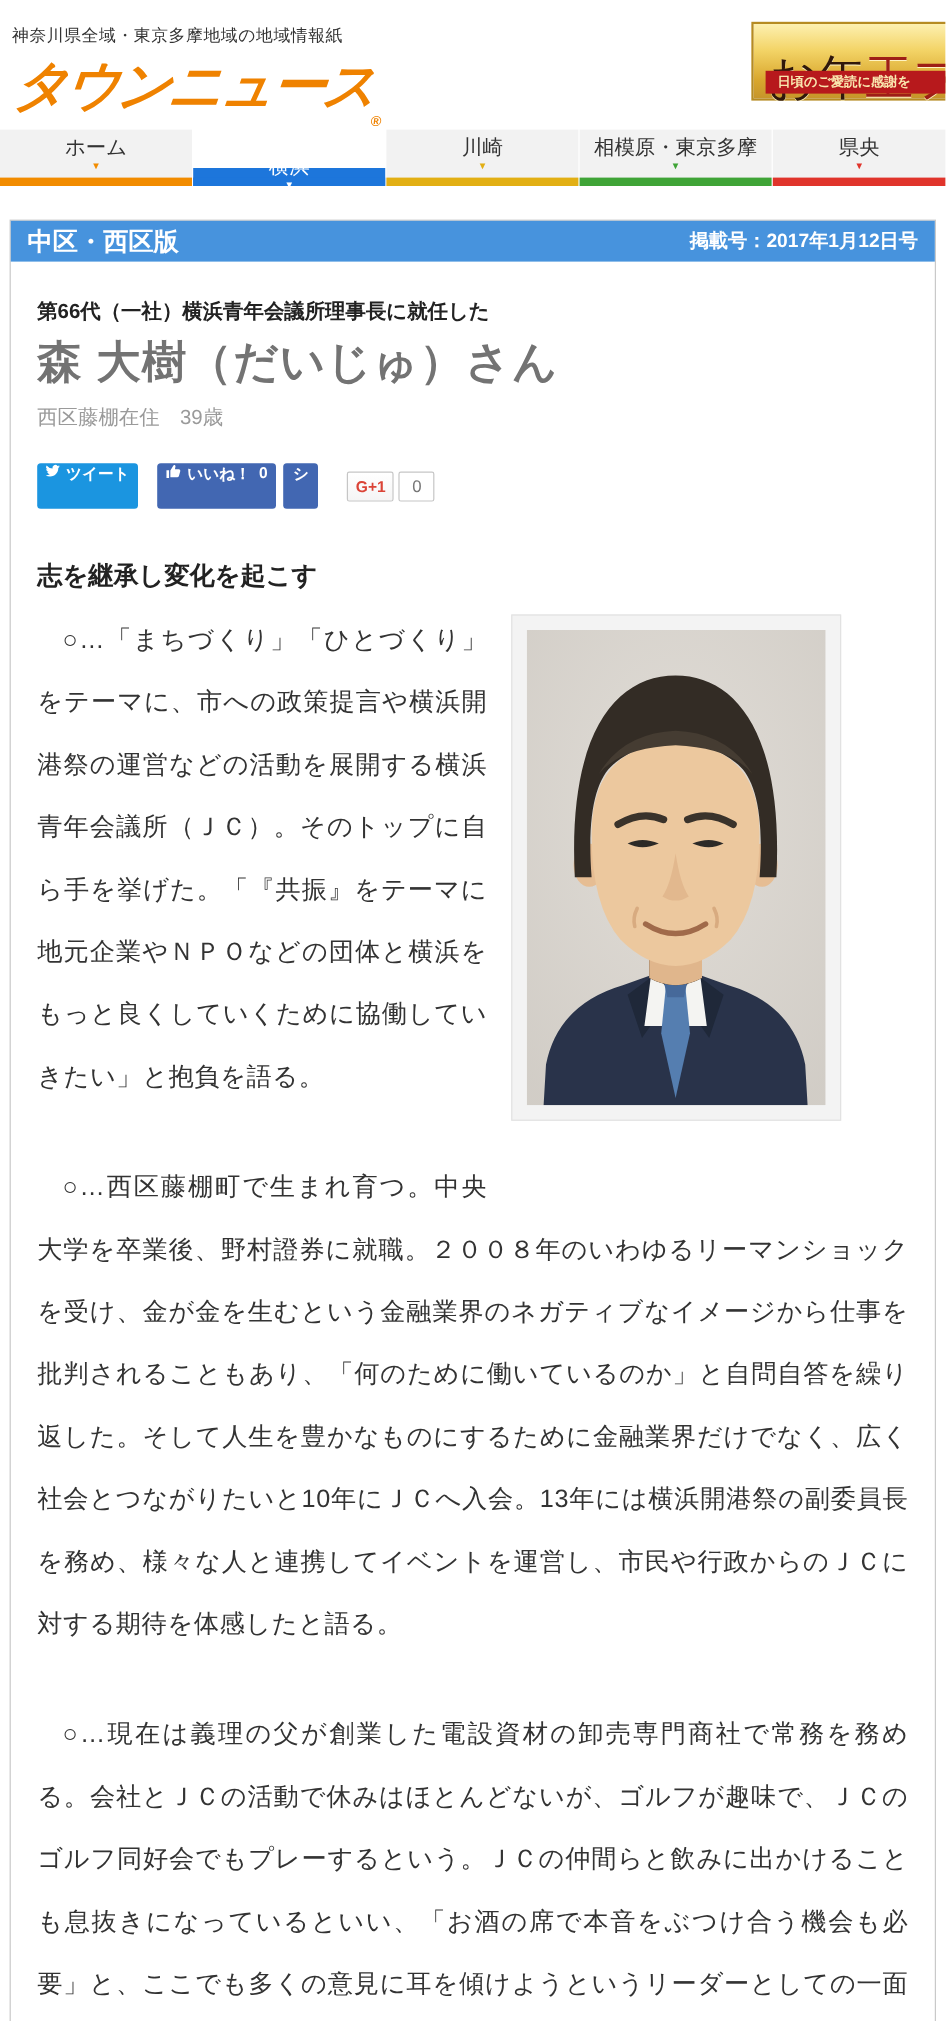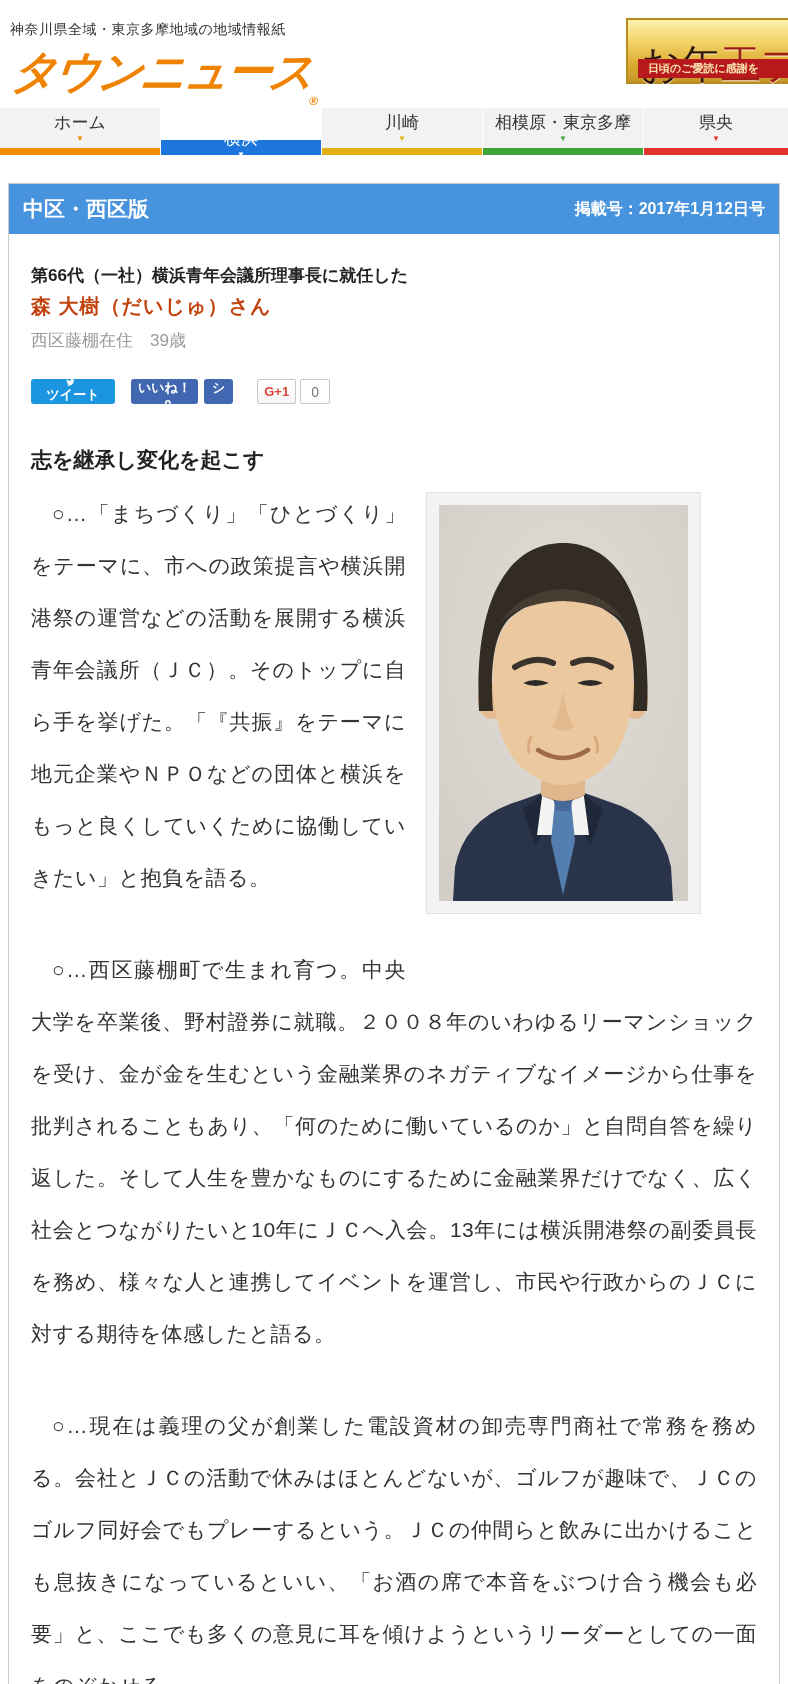--- a/index.html
+++ b/index.html
@@ -68,38 +68,38 @@
   .tab.active .tab-label, .tab.active .tab-arrow { color: #fff; }
 
   
   .card {
     margin: 28px 8px 0 8px;
     border: 1px solid #c9c9c9;
     background: #fff;
     min-height: 1495px;
   }
   .edition-bar {
-    background: #4793dd; height: 50px;
+    background: #4793dd; height: 34px;
     display: flex; align-items: center; justify-content: space-between;
     padding: 0 14px;
   }
   .edition-title { color: #fff; font-weight: bold; font-size: 21px; }
   .edition-issue { color: #fff; font-weight: bold; font-size: 16px; }
 
   .article { padding: 0 22px; }
   .kicker { margin-top: 30px; font-size: 17px; font-weight: bold; color: #222; }
-  .person-name { margin-top: 6px; font-size: 20px; font-weight: bold; color: #c2410c; letter-spacing: 1px; }
+  .person-name { margin-top: 6px; font-size: 37px; font-weight: bold; color: #737373; letter-spacing: 1px; }
   .residence { margin-top: 9px; font-size: 17px; font-weight: normal; color: #9a9a9a; }
 
   
   .social { margin-top: 27px; display: flex; align-items: center; }
   .sbtn {
-    display: inline-flex; align-items: center; height: 25px;
+    display: inline-flex; height: 38px;
     border-radius: 3px; color: #fff; font-size: 13px; font-weight: bold;
-    padding: 0 7px; cursor: pointer; white-space: nowrap; flex-direction: column;
+    padding: 0 7px; cursor: pointer; white-space: nowrap;
   }
   .sbtn svg { margin-right: 5px; }
   .btn-tweet { background: #1b95e0; width: 84px; overflow: hidden; margin-right: 16px; }
   .btn-like  { background: #4267b2; margin-right: 6px; }
   .btn-like .count { margin-left: 7px; }
   .btn-share { background: #4267b2; margin-right: 24px; padding: 0 8px; }
   .gplus { display: inline-flex; align-items: center; }
   .gplus-btn {
     border: 1px solid #c6c6c6; border-radius: 2px; background: linear-gradient(#fff,#f5f5f5);
     color: #db4437; font-weight: bold; font-size: 13px; height: 25px;

